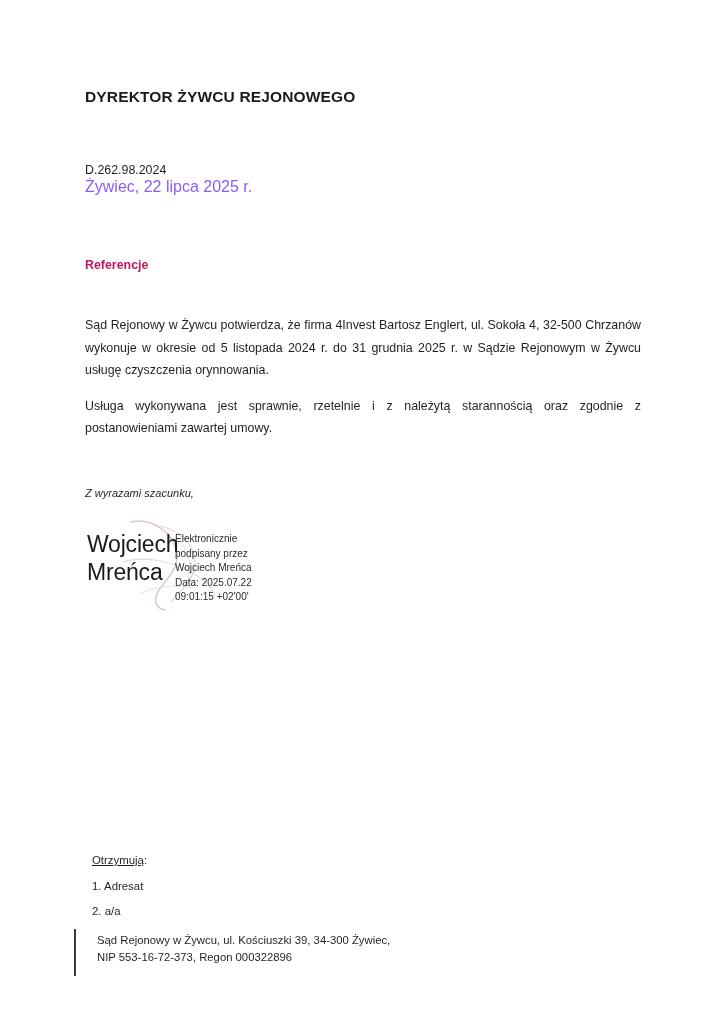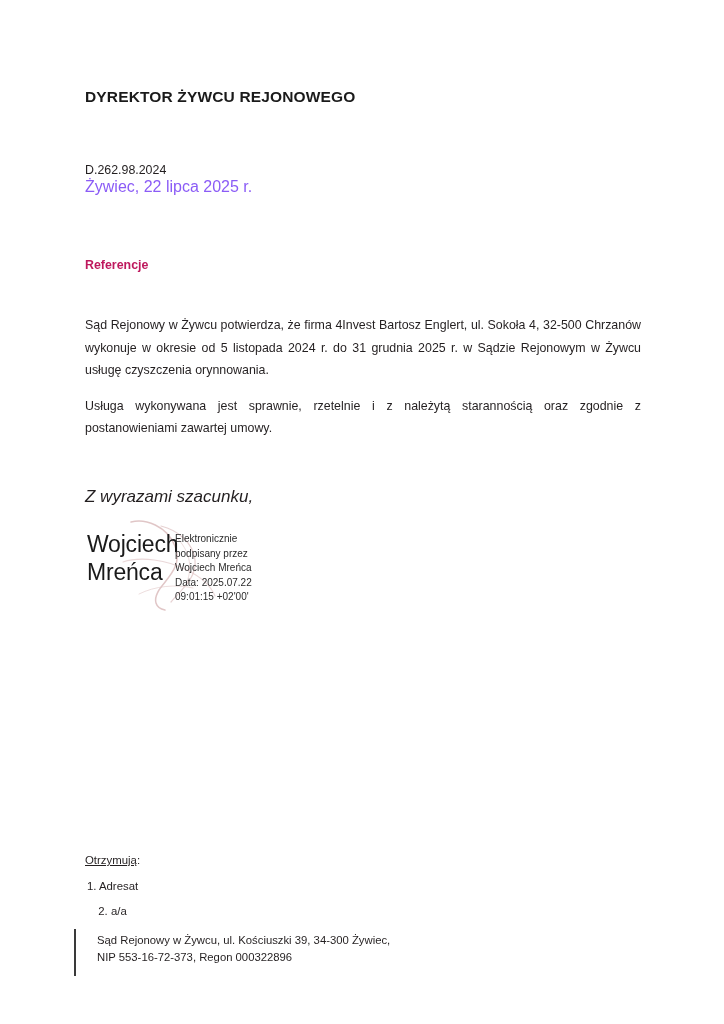--- a/index.html
+++ b/index.html
@@ -82,21 +82,21 @@
     color: #231f20;
     margin: 0 0 13px 0;
   }
   .body-para:last-child { margin-bottom: 0; }
 
   
   .closing {
     position: absolute;
     left: 85px;
     top: 487px;
-    font-size: 17px;
+    font-size: 11px;
     font-style: italic;
     color: #231f20;
   }
 
   
   .signature-block {
     position: absolute;
     left: 85px;
     top: 520px;
     width: 265px;
@@ -129,26 +129,25 @@
     width: 120px;
     font-size: 10px;
     line-height: 1.45;
     color: #2b2b2b;
   }
   .signature-meta div { white-space: nowrap; }
 
   
   .recipients {
     position: absolute;
-    left: 85px;
+    left: 92px;
     top: 852px;
     font-size: 11.4px;
     line-height: 1.46;
     color: #231f20;
-    text-align: center;
   }
   .recipients-heading .u { text-decoration: underline; }
   .recipients-item { white-space: nowrap; margin-top: 9px; }
 
   
   .footer {
     position: absolute;
     left: 85px;
     top: 932px;
     font-size: 11.3px;

